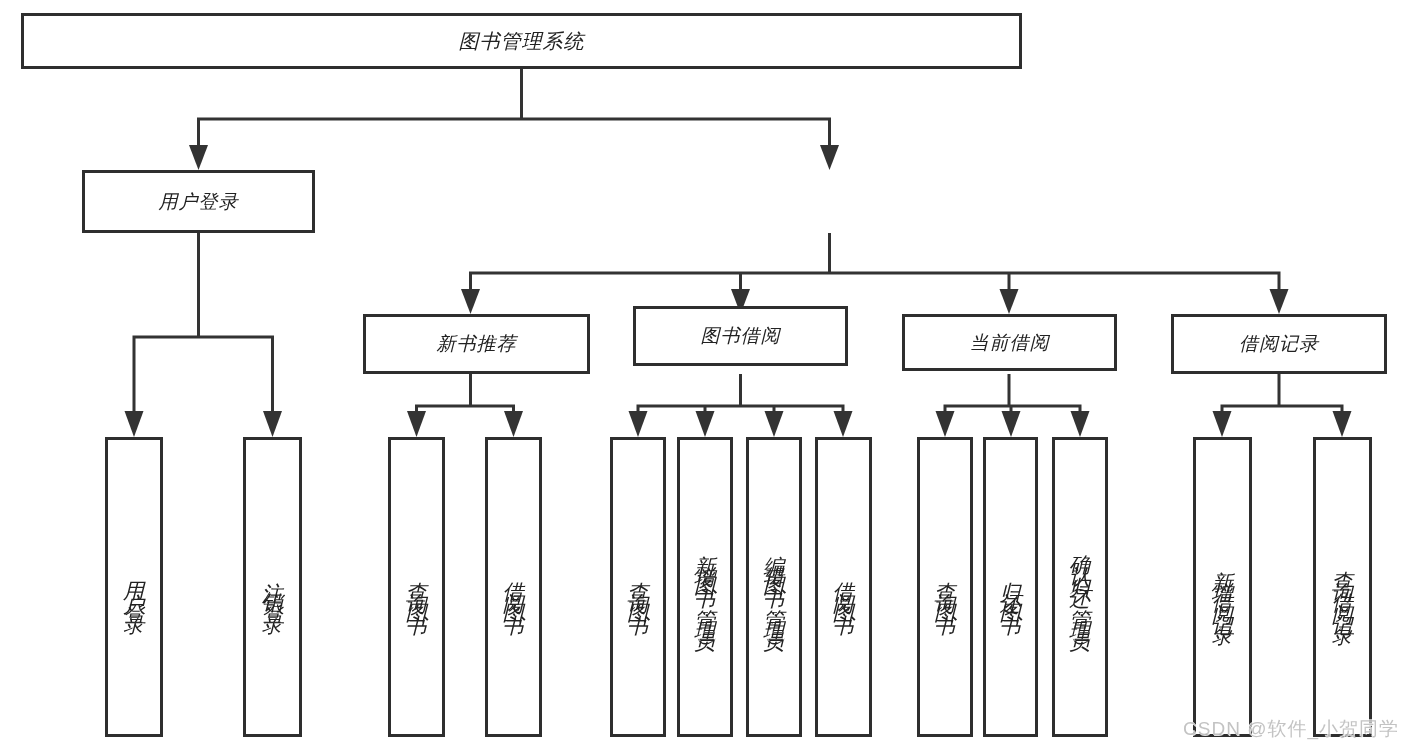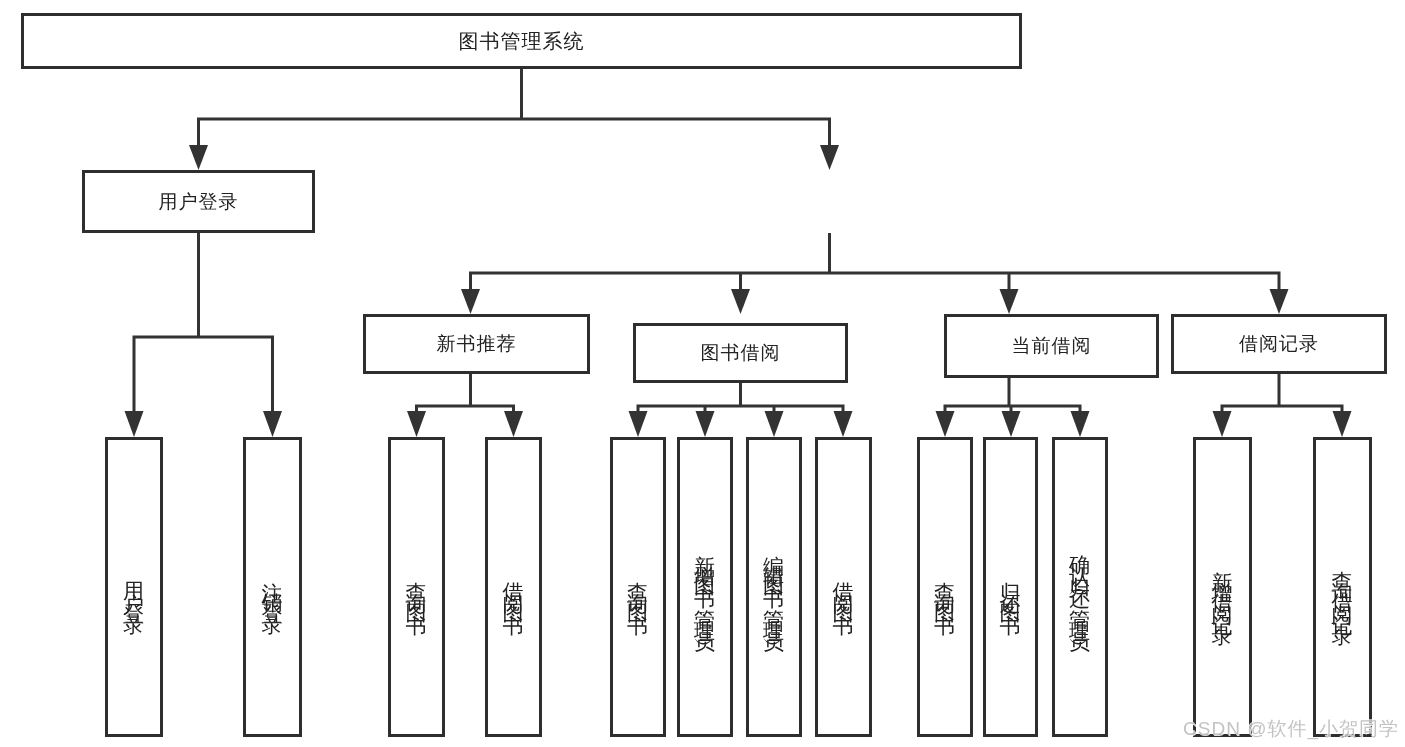--- a/index.html
+++ b/index.html
@@ -24,20 +24,21 @@
     position:absolute;
     box-sizing:border-box;
     background:var(--fill);
     border:3px solid var(--border);
     color:var(--text);
     display:flex;align-items:center;justify-content:center;
     font-size:19px;
     letter-spacing:1px;
     white-space:nowrap;
     z-index:2;
+    font-style:italic;
   }
   .root{font-size:20px;}
   .tall{
     top:437px;height:300px;
     writing-mode:vertical-rl;
     text-orientation:mixed;
     font-size:21px;
     letter-spacing:11px;
     line-height:1;
     white-space:normal;
@@ -110,22 +111,22 @@
     <polygon points="1070.5,411 1089.5,411 1080,437"></polygon>
     <polygon points="1212.5,411 1231.5,411 1222,437"></polygon>
     <polygon points="1332.5,411 1351.5,411 1342,437"></polygon>
   </svg>
 
   <div class="box root" style="left:21px;top:13px;width:1001px;height:56px;">图书管理系统</div>
 
   <div class="box" style="left:82px;top:170px;width:233px;height:63px;">用户登录</div>
 
   <div class="box" style="left:363px;top:314px;width:227px;height:60px;">新书推荐</div>
-  <div class="box" style="left:633px;top:323px;width:215px;height:60px;">图书借阅</div>
-  <div class="box" style="left:944px;top:314px;width:215px;height:64px;">当前借阅</div>
+  <div class="box" style="left:633px;top:306px;width:215px;height:60px;">图书借阅</div>
+  <div class="box" style="left:902px;top:314px;width:215px;height:57px;">当前借阅</div>
   <div class="box" style="left:1171px;top:314px;width:216px;height:60px;">借阅记录</div>
 
   <div class="box tall" style="left:105px;width:58px;">用户登录</div>
   <div class="box tall" style="left:243px;width:59px;">注销登录</div>
 
   <div class="box tall" style="left:388px;width:57px;">查询图书</div>
   <div class="box tall" style="left:485px;width:57px;">借阅图书</div>
 
   <div class="box tall" style="left:610px;width:56px;">查询图书</div>
   <div class="box tall" style="left:677px;width:56px;">新增图书（管理员）</div>

